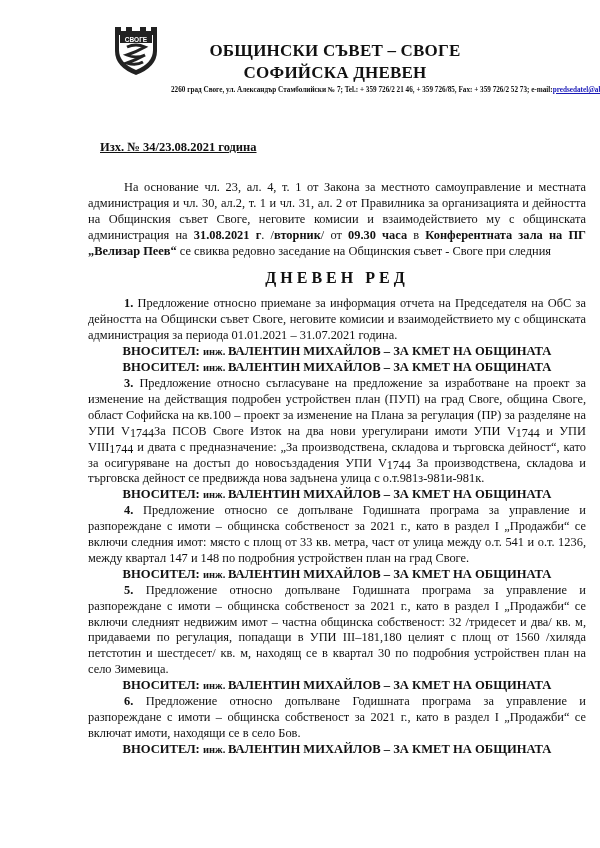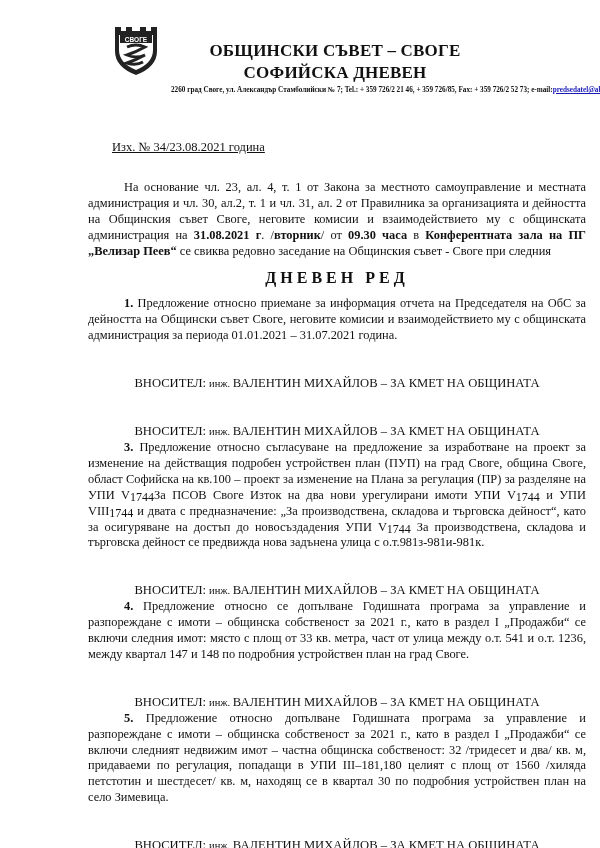--- a/index.html
+++ b/index.html
@@ -5,28 +5,28 @@
     * { box-sizing: border-box; margin: 0; padding: 0; }
     html, body { width: 600px; height: 848px; background: #ffffff; }
     body { font-family: "Liberation Serif", "DejaVu Serif", serif; color: #111; position: relative; overflow: hidden; }
 
     .letterhead { position: absolute; left: 15px; top: 0; width: 600px; height: 100px; }
     .logo { position: absolute; left: 98px; top: 25px; width: 46px; height: 52px; }
     .org-title { position: absolute; left: 150px; top: 40px; width: 340px; text-align: center; font-weight: bold; font-size: 17px; line-height: 22px; letter-spacing: 0.2px; }
     .contact-line { position: absolute; left: 0; top: 86px; width: 600px; text-align: right; font-size: 7.2px; font-weight: bold; white-space: nowrap; }
     .contact-line a { color: #1a1ab8; text-decoration: underline; }
 
-    .ref { position: absolute; left: 112px; top: 140px; font-weight: normal; font-size: 12.5px; text-decoration: underline; }
+    .ref { position: absolute; left: 100px; top: 140px; font-weight: bold; font-size: 12.5px; text-decoration: underline; }
 
     .content { position: absolute; left: 88px; top: 180px; width: 498px; font-size: 12.4px; line-height: 15.9px; text-align: justify; }
     .intro { text-indent: 36px; }
     .agenda-title { text-align: center; font-weight: bold; letter-spacing: 4px; margin-top: 10px; margin-bottom: 11px; font-size: 16px; }
     .item { text-indent: 36px; }
     .item .num { font-weight: bold; }
-    .presenter { text-align: center; font-weight: normal; font-size: 12.6px; margin-top: 32px; }
+    .presenter { text-align: center; font-weight: bold; font-size: 12.6px; }
     .presenter .eng { font-size: 10.5px; }
     sub { font-size: 12px; vertical-align: -2px; line-height: 0; }
     b { font-weight: bold; }
   </style>
 </head>
 <body>
 
 <div class="letterhead">
   <svg class="logo" viewBox="0 0 46 52">
     <path d="M2 2 h6 v4 h5 v-4 h6 v4 h8 v-4 h6 v4 h5 v-4 h6 v24 q0 16 -21 24 q-21 -8 -21 -24 z" fill="#222"></path>
@@ -58,14 +58,15 @@
 
   <p class="item"><span class="num">3.</span><span> Предложение относно съгласуване на предложение за изработване на проект за изменение на действащия подробен устройствен план (ПУП) на град Своге, община Своге, област Софийска на кв.100 – проект за изменение на Плана за регулация (ПР) за разделяне на УПИ V</span><sub>1744</sub><span>За ПСОВ Своге Изток на два нови урегулирани имоти УПИ V</span><sub>1744</sub><span> и УПИ VIII</span><sub>1744</sub><span> и двата с предназначение: „За производствена, складова и търговска дейност“, като за осигуряване на достъп до новосъздадения УПИ V</span><sub>1744</sub><span> За производствена, складова и търговска дейност се предвижда  нова задънена улица с о.т.981з-981и-981к.</span></p>
   <div class="presenter"><span>ВНОСИТЕЛ: </span><span class="eng">инж. </span><span>ВАЛЕНТИН МИХАЙЛОВ – ЗА КМЕТ НА ОБЩИНАТА</span></div>
 
   <p class="item"><span class="num">4.</span><span> Предложение относно се допълване Годишната програма за управление и разпореждане с имоти – общинска собственост за 2021 г., като в раздел I „Продажби“ се включи следния имот: място с площ от 33 кв. метра, част от улица между о.т. 541 и о.т. 1236, между квартал 147 и 148 по подробния устройствен план на град Своге.</span></p>
   <div class="presenter"><span>ВНОСИТЕЛ: </span><span class="eng">инж. </span><span>ВАЛЕНТИН МИХАЙЛОВ – ЗА КМЕТ НА ОБЩИНАТА</span></div>
 
   <p class="item"><span class="num">5.</span><span> Предложение относно допълване Годишната програма за управление и разпореждане с имоти – общинска собственост за 2021 г., като в раздел I „Продажби“ се включи следният недвижим имот – частна общинска собственост: 32 /тридесет и два/ кв. м, придаваеми по регулация, попадащи в УПИ III–181,180 целият с площ от 1560 /хиляда петстотин и шестдесет/ кв. м, находящ се в квартал 30 по подробния устройствен план на село Зимевица.</span></p>
   <div class="presenter"><span>ВНОСИТЕЛ: </span><span class="eng">инж. </span><span>ВАЛЕНТИН МИХАЙЛОВ – ЗА КМЕТ НА ОБЩИНАТА</span></div>
 
+  <p class="item"><span class="num">6.</span><span> Предложение относно допълване Годишната програма за управление и разпореждане с имоти – общинска собственост за 2021 г., като в раздел  I „Продажби“ се включат имоти, находящи се в село Бов.</span></p>
   <div class="presenter"><span>ВНОСИТЕЛ: </span><span class="eng">инж. </span><span>ВАЛЕНТИН МИХАЙЛОВ – ЗА КМЕТ НА ОБЩИНАТА</span></div>
 </div>
 
 </body></html>

